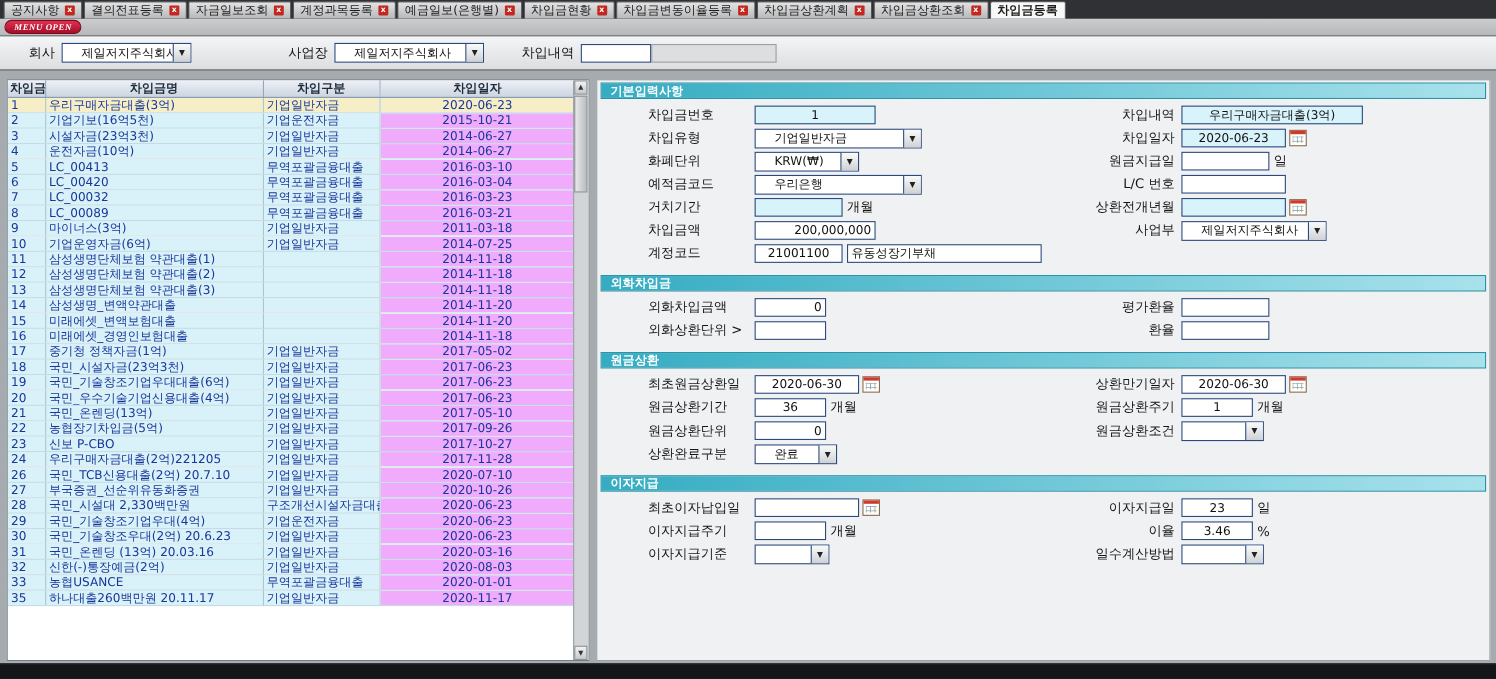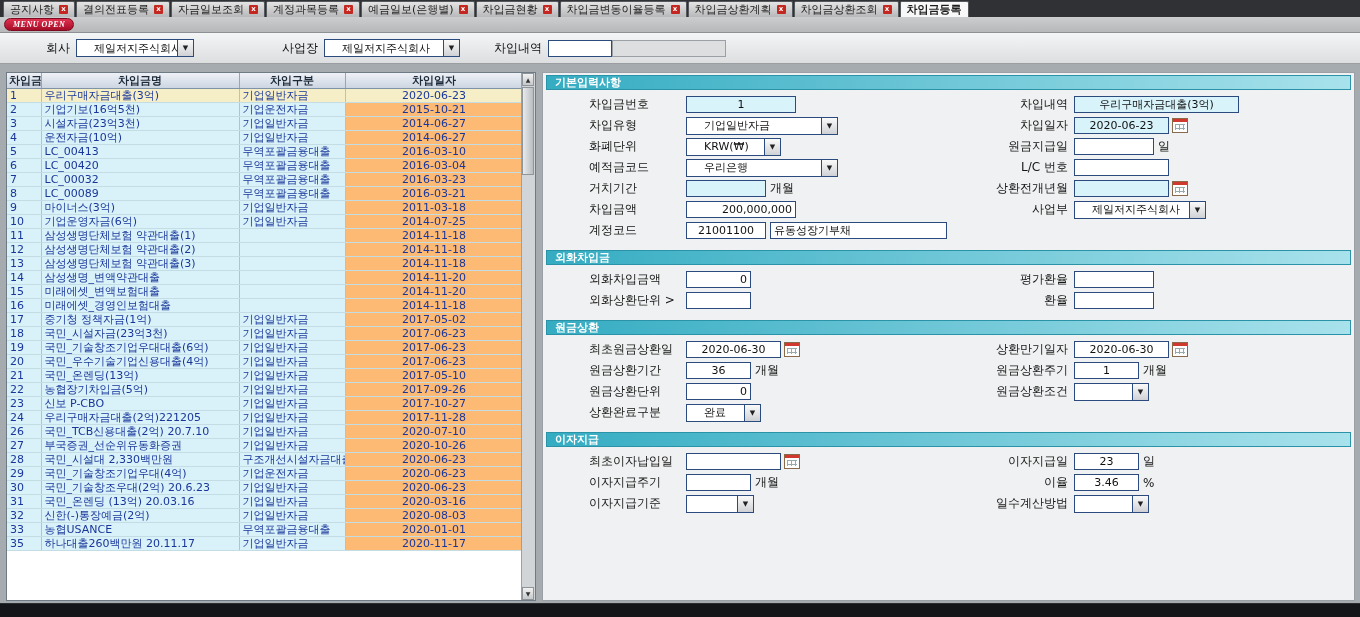--- a/index.html
+++ b/index.html
@@ -20,21 +20,21 @@
     background:linear-gradient(#cbcdcf,#b6b8ba);display:flex;align-items:center;
     padding-left:4px;box-sizing:border-box;border-bottom:1px solid #8e9194;}
   .menu-open{background:linear-gradient(#e0314f,#a50d28);color:#fff;font-size:8px;font-weight:bold;
     font-style:italic;padding:1px 8px;border-radius:7px;border:1px solid #7d0a1e;letter-spacing:.5px;font-family:Liberation Serif, serif;}
 
   
   .filterbar{position:absolute;top:33px;left:0;width:100%;height:31px;
     background:linear-gradient(#f4f5f6,#dcdee0);border-bottom:1px solid #9b9ea1;
     display:flex;align-items:center;box-sizing:border-box;font-size:12px;color:#111;}
   .flabel{white-space:nowrap;}
-  .fgap30{margin-left:46px}.fgap88{margin-left:88px}.fgap34{margin-left:34px}.fgap6{margin-left:6px}
+  .fgap30{margin-left:26px}.fgap88{margin-left:88px}.fgap34{margin-left:34px}.fgap6{margin-left:6px}
 
   
   .combo{display:inline-flex;align-items:stretch;border:1px solid #2b4a7d;background:#fff;
     height:18px;box-sizing:border-box;font-size:11px;color:#111;}
   .combo .cv{flex:1;padding:0 17px;display:flex;align-items:center;overflow:hidden;white-space:nowrap;}
   .combo .ca{width:15px;border-left:1px solid #2b4a7d;background:linear-gradient(#fafafa,#cfd2d5);
     display:flex;align-items:center;justify-content:center;font-size:7px;color:#222;}
 
   
   .inp{height:17px;border:1px solid #2b4a7d;background:#fff;font-size:11px;padding:0 3px;
@@ -66,21 +66,21 @@
 
   
   .tblwrap{position:absolute;left:0;top:0;right:13px;bottom:0;overflow:hidden;}
   table.t{border-collapse:collapse;table-layout:fixed;width:516px;}
   .t th{background:linear-gradient(#eef1f6,#ccd5e2);border-right:1px solid #93a7ba;
     border-bottom:1px solid #7e93a8;font-weight:bold;font-size:11px;color:#1c2a3a;height:14px;
     overflow:hidden;white-space:nowrap;padding:0 2px;}
   .t td{height:13px;line-height:13px;font-size:11px;color:#19379b;padding:0 3px;
     border-right:1px solid #aac6cf;border-bottom:1px solid #c4dde4;background:#d9f1f8;
     overflow:hidden;white-space:nowrap;}
-  .t td.c-date{background:#fdba74;text-align:center;border-right:1px solid #c8d4d8;}
+  .t td.c-date{background:#f0abfc;text-align:center;border-right:1px solid #c8d4d8;}
   .t tr.selected td{background:#f6eec6;}
   .scroll{position:absolute;right:0;top:0;bottom:0;width:13px;background:#d2d5d7;
     border-left:1px solid #9aa0a4;}
   .sarrow{position:absolute;left:0;width:12px;height:13px;background:linear-gradient(#f2f2f2,#c6c9cb);
     border:1px solid #8f9498;box-sizing:border-box;font-size:6px;text-align:center;line-height:11px;color:#333;}
   .sarrow.up{top:0}.sarrow.down{bottom:0}
   .sthumb{position:absolute;left:0;top:14px;width:12px;height:88px;
     background:linear-gradient(90deg,#e8eaec,#b9bdc0);border:1px solid #8f9498;box-sizing:border-box;}
 
   

